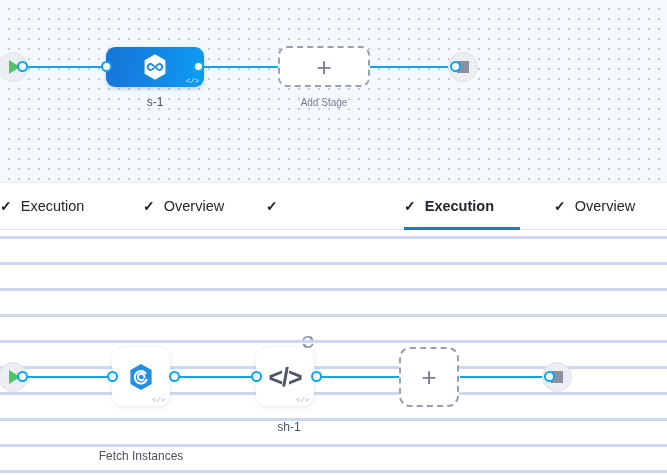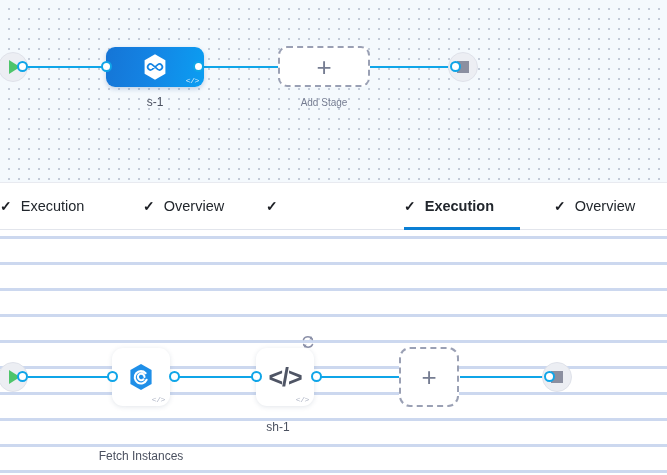--- a/index.html
+++ b/index.html
@@ -323,21 +323,21 @@
       <span class="shell-glyph">&lt;/&gt;</span>
       <svg class="loop-badge" viewBox="0 0 16 16">
         <path d="M3.4 5.6 a5 5 0 0 1 9.0 0 M12.6 10.4 a5 5 0 0 1 -9.0 0" fill="none" stroke="#8b90a8" stroke-width="1.4" stroke-linecap="round"></path>
         <path d="M11.0 2.0 L12.9 5.1 L9.5 5.4 Z" fill="#8b90a8"></path>
         <path d="M5.0 14.0 L3.1 10.9 L6.5 10.6 Z" fill="#8b90a8"></path>
       </svg>
       <span class="code-badge">&lt;/&gt;</span>
     </div>
     <div class="port" style="left:251px; top:141px;"></div>
     <div class="port" style="left:311px; top:141px;"></div>
-    <div class="node-label" style="left:229px; top:190px; width:98px;">sh-1</div>
+    <div class="node-label" style="left:240px; top:190px; width:98px;">sh-1</div>
 
     <div class="add-box" style="left:399px; top:117px; width:60px; height:60px; border-radius:11px;">
       <span class="plus">+</span>
     </div>
 
     <div class="terminal" style="left:542px; top:132px;">
       <div class="stop-sq"></div>
     </div>
     <div class="port" style="left:544px; top:141px;"></div>
   </div>

